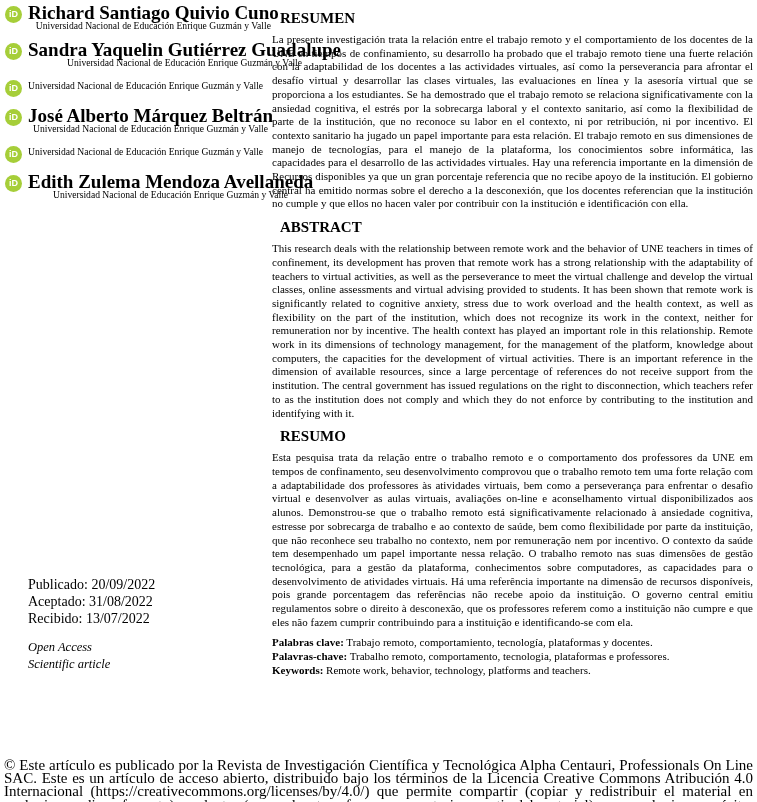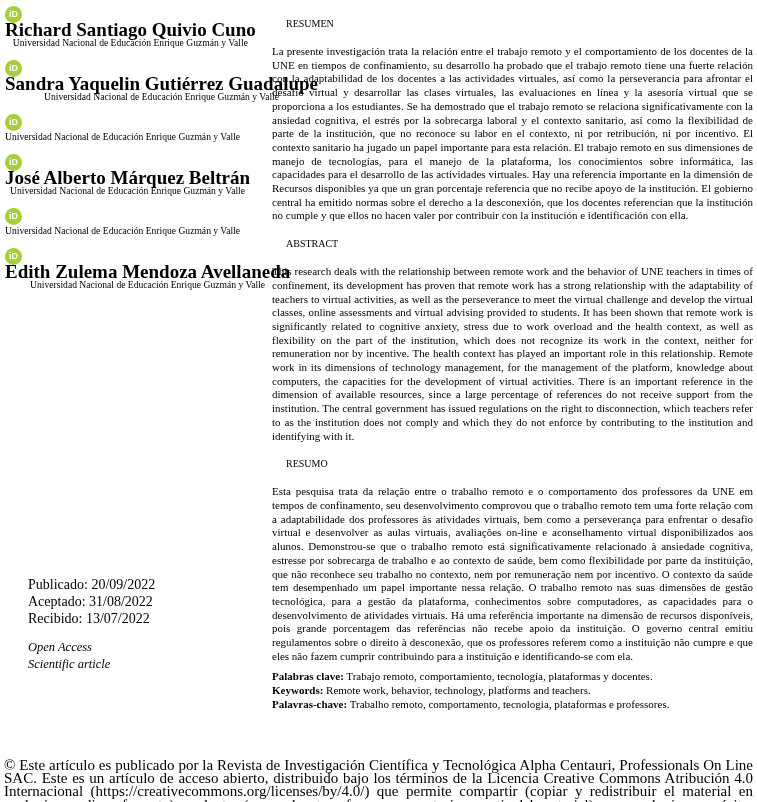--- a/index.html
+++ b/index.html
@@ -20,21 +20,20 @@
   .left-col {
     position: absolute;
     left: 5px;
     top: 6px;
     width: 262px;
   }
   .author {
     display: flex;
     align-items: flex-start;
     margin-bottom: 12px;
-    flex-direction: column;
   }
   .orcid-icon {
     flex: 0 0 auto;
     width: 17px;
     height: 17px;
     border-radius: 50%;
     background: #A6CE39;
     color: #ffffff;
     font-family: "Liberation Sans", sans-serif;
     font-weight: bold;
@@ -74,24 +73,24 @@
   
   .right-col {
     position: absolute;
     left: 272px;
     top: 3px;
     width: 481px;
   }
   .sec { margin: 0; }
   .sec + .sec { margin-top: 9px; }
   .sec-head {
-    font-size: 10px;
-    font-weight: normal;
+    font-size: 15px;
+    font-weight: bold;
     line-height: 14px;
-    margin: 14px;
+    margin: 8px;
   }
   .sec-body {
     margin: 0;
     font-size: 11px;
     line-height: 13.7px;
     text-align: justify;
   }
   .keywords {
     margin-top: 7px;
     font-size: 11px;
@@ -190,22 +189,22 @@
       <p class="sec-body">This research deals with the relationship between remote work and the behavior of UNE teachers in times of confinement, its development has proven that remote work has a strong relationship with the adaptability of teachers to virtual activities, as well as the perseverance to meet the virtual challenge and develop the virtual classes, online assessments and virtual advising provided to students. It has been shown that remote work is significantly related to cognitive anxiety, stress due to work overload and the health context, as well as flexibility on the part of the institution, which does not recognize its work in the context, neither for remuneration nor by incentive. The health context has played an important role in this relationship. Remote work in its dimensions of technology management, for the management of the platform, knowledge about computers, the capacities for the development of virtual activities. There is an important reference in the dimension of available resources, since a large percentage of references do not receive support from the institution. The central government has issued regulations on the right to disconnection, which teachers refer to as the institution does not comply and which they do not enforce by contributing to the institution and identifying with it.</p>
     </div>
 
     <div class="sec">
       <h2 class="sec-head">RESUMO</h2>
       <p class="sec-body">Esta pesquisa trata da relação entre o trabalho remoto e o comportamento dos professores da UNE em tempos de confinamento, seu desenvolvimento comprovou que o trabalho remoto tem uma forte relação com a adaptabilidade dos professores às atividades virtuais, bem como a perseverança para enfrentar o desafio virtual e desenvolver as aulas virtuais, avaliações on-line e aconselhamento virtual disponibilizados aos alunos. Demonstrou-se que o trabalho remoto está significativamente relacionado à ansiedade cognitiva, estresse por sobrecarga de trabalho e ao contexto de saúde, bem como flexibilidade por parte da instituição, que não reconhece seu trabalho no contexto, nem por remuneração nem por incentivo. O contexto da saúde tem desempenhado um papel importante nessa relação. O trabalho remoto nas suas dimensões de gestão tecnológica, para a gestão da plataforma, conhecimentos sobre computadores, as capacidades para o desenvolvimento de atividades virtuais. Há uma referência importante na dimensão de recursos disponíveis, pois grande porcentagem das referências não recebe apoio da instituição. O governo central emitiu regulamentos sobre o direito à desconexão, que os professores referem como a instituição não cumpre e que eles não fazem cumprir contribuindo para a instituição e identificando-se com ela.</p>
     </div>
 
     <div class="keywords">
       <p><span class="kw-label">Palabras clave:</span> <span>Trabajo remoto, comportamiento, tecnología, plataformas y docentes.</span></p>
+      <p><span class="kw-label">Palavras-chave:</span> <span>Trabalho remoto, comportamento, tecnologia, plataformas e professores.</span></p>
       <p><span class="kw-label">Keywords:</span> <span>Remote work, behavior, technology, platforms and teachers.</span></p>
-      <p><span class="kw-label">Palavras-chave:</span> <span>Trabalho remoto, comportamento, tecnologia, plataformas e professores.</span></p>
     </div>
 
   </div>
 
   <div class="footer">
     <span>© Este artículo es publicado por la Revista de Investigación Científica y Tecnológica Alpha Centauri, Professionals On Line SAC. Este es un artículo de acceso abierto, distribuido bajo los términos de la Licencia Creative Commons Atribución 4.0 Internacional (https://creativecommons.org/licenses/by/4.0/) que permite compartir (copiar y redistribuir el material en cualquier medio o formato) y adaptar (remezclar, transformar y construir a partir del material) para cualquier propósito, incluso comercialmente.</span>
   </div>
 
 </div>
 

